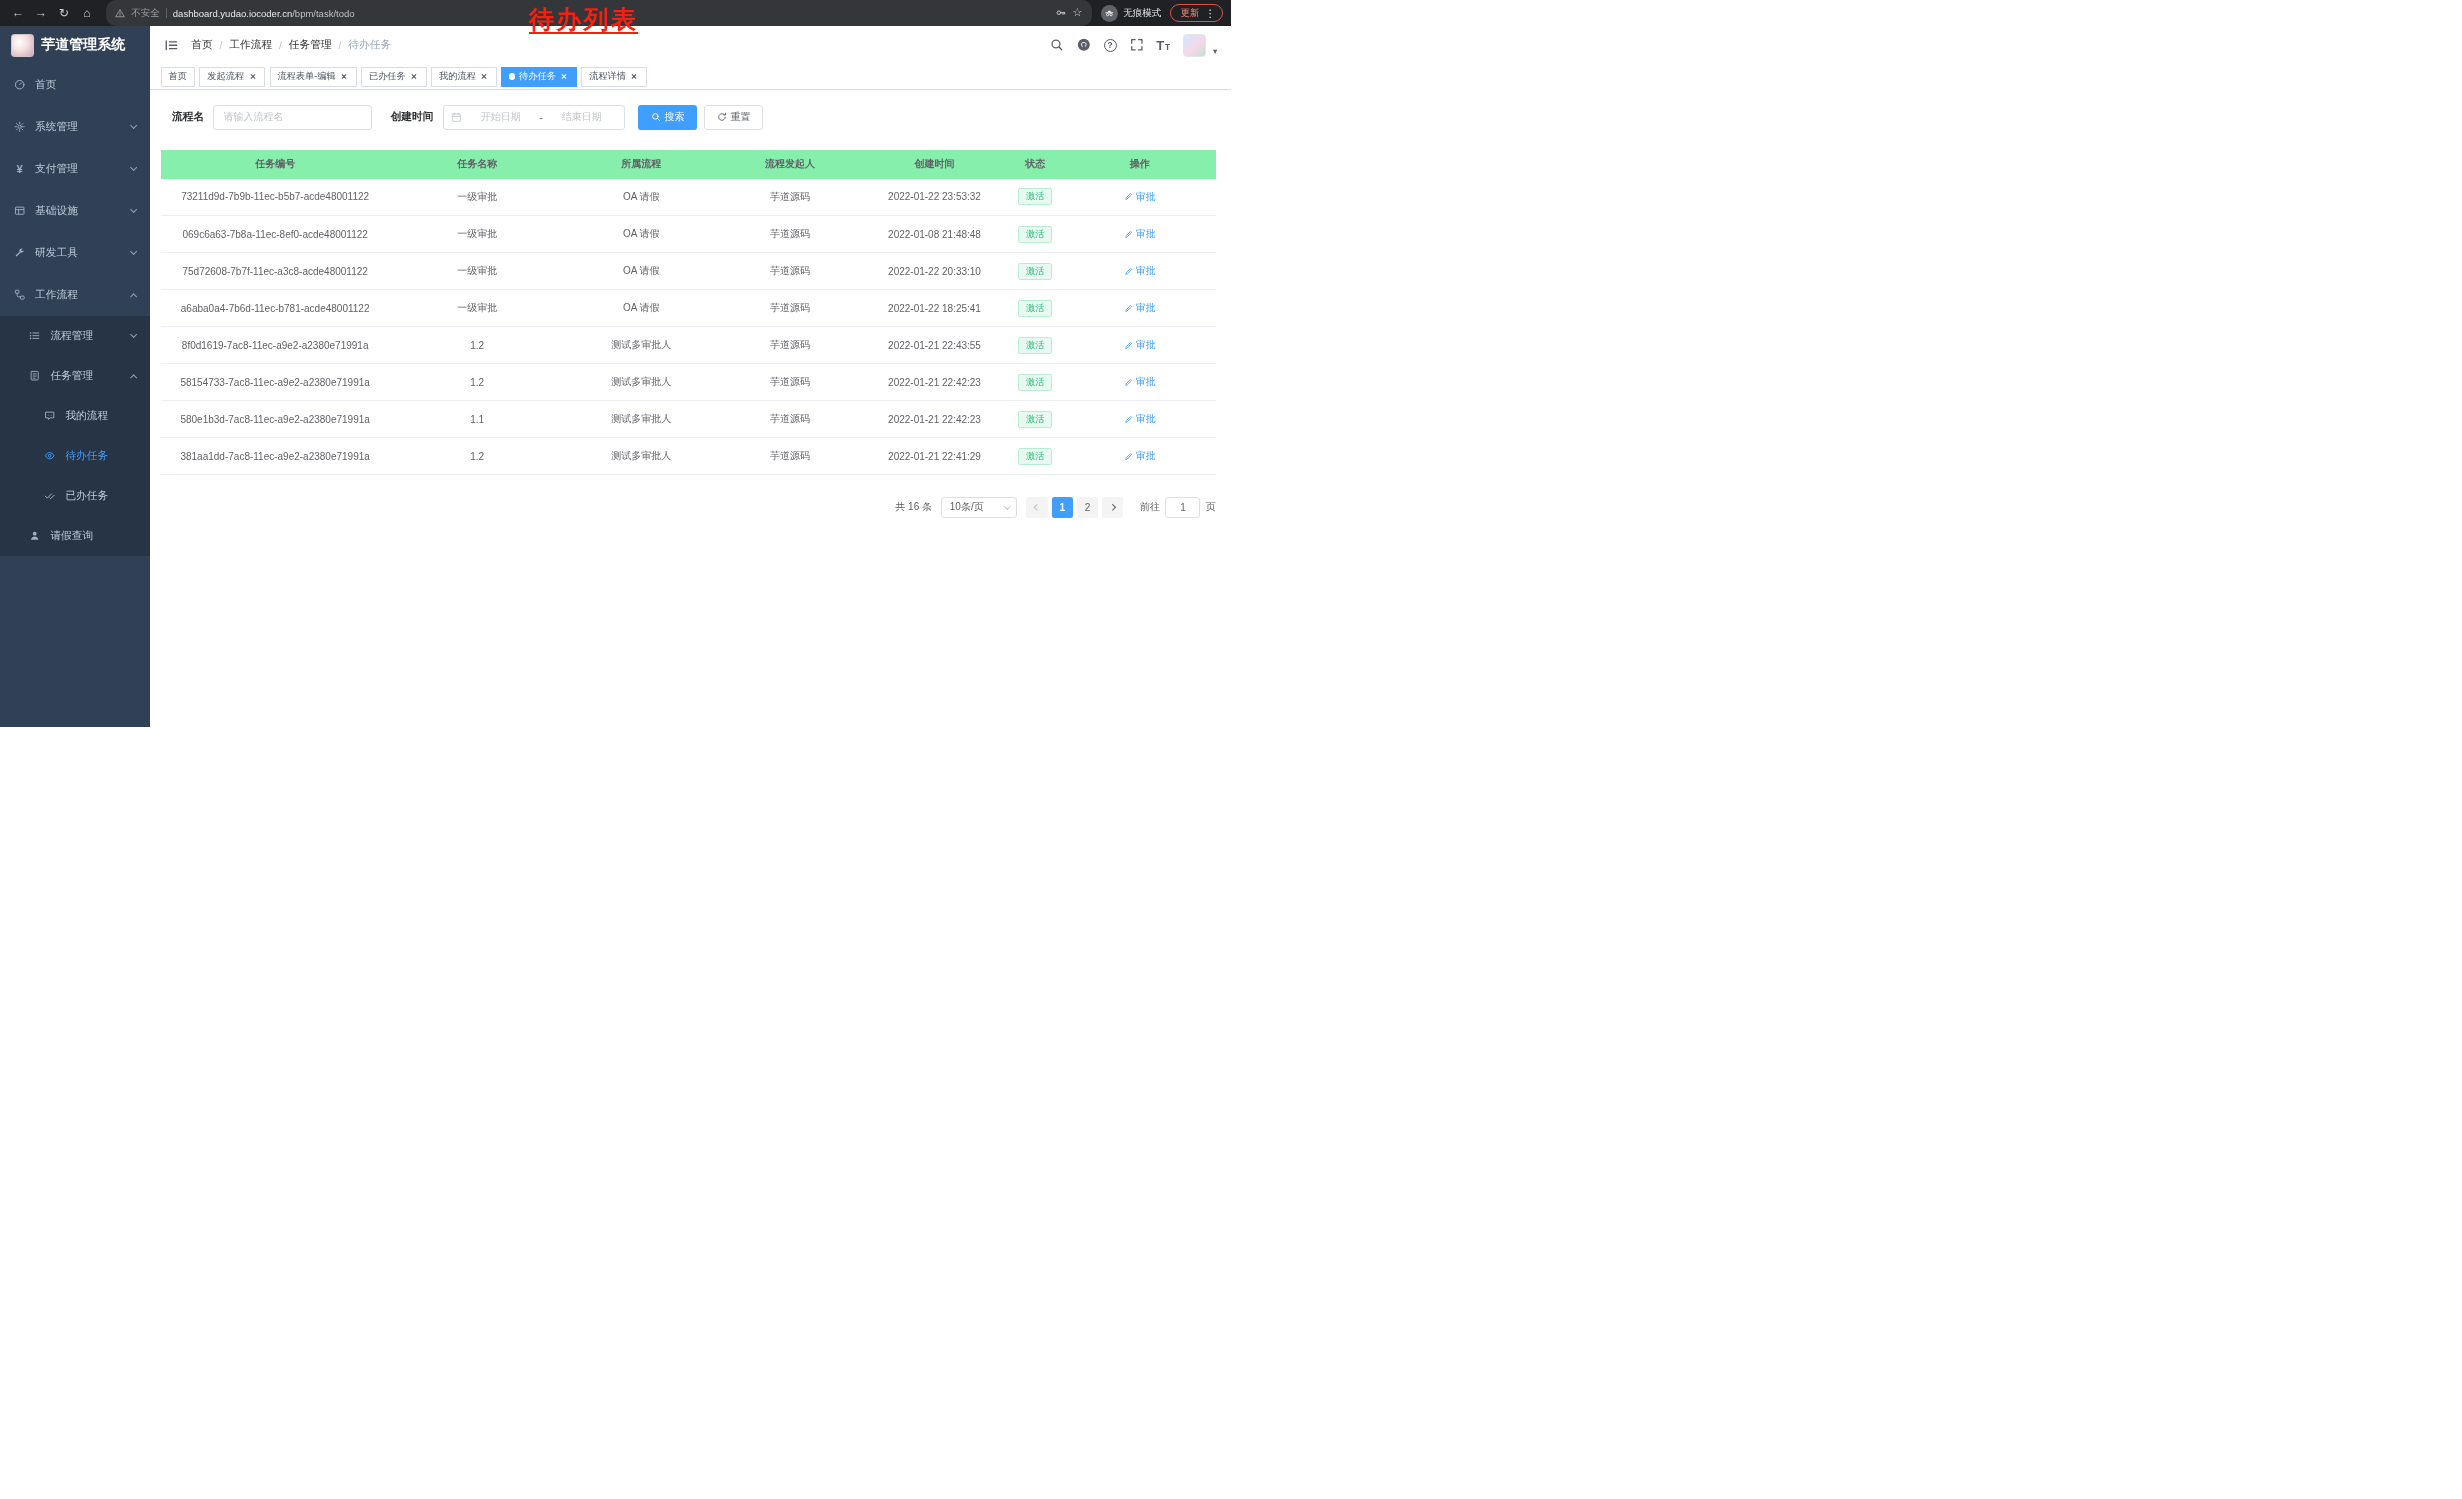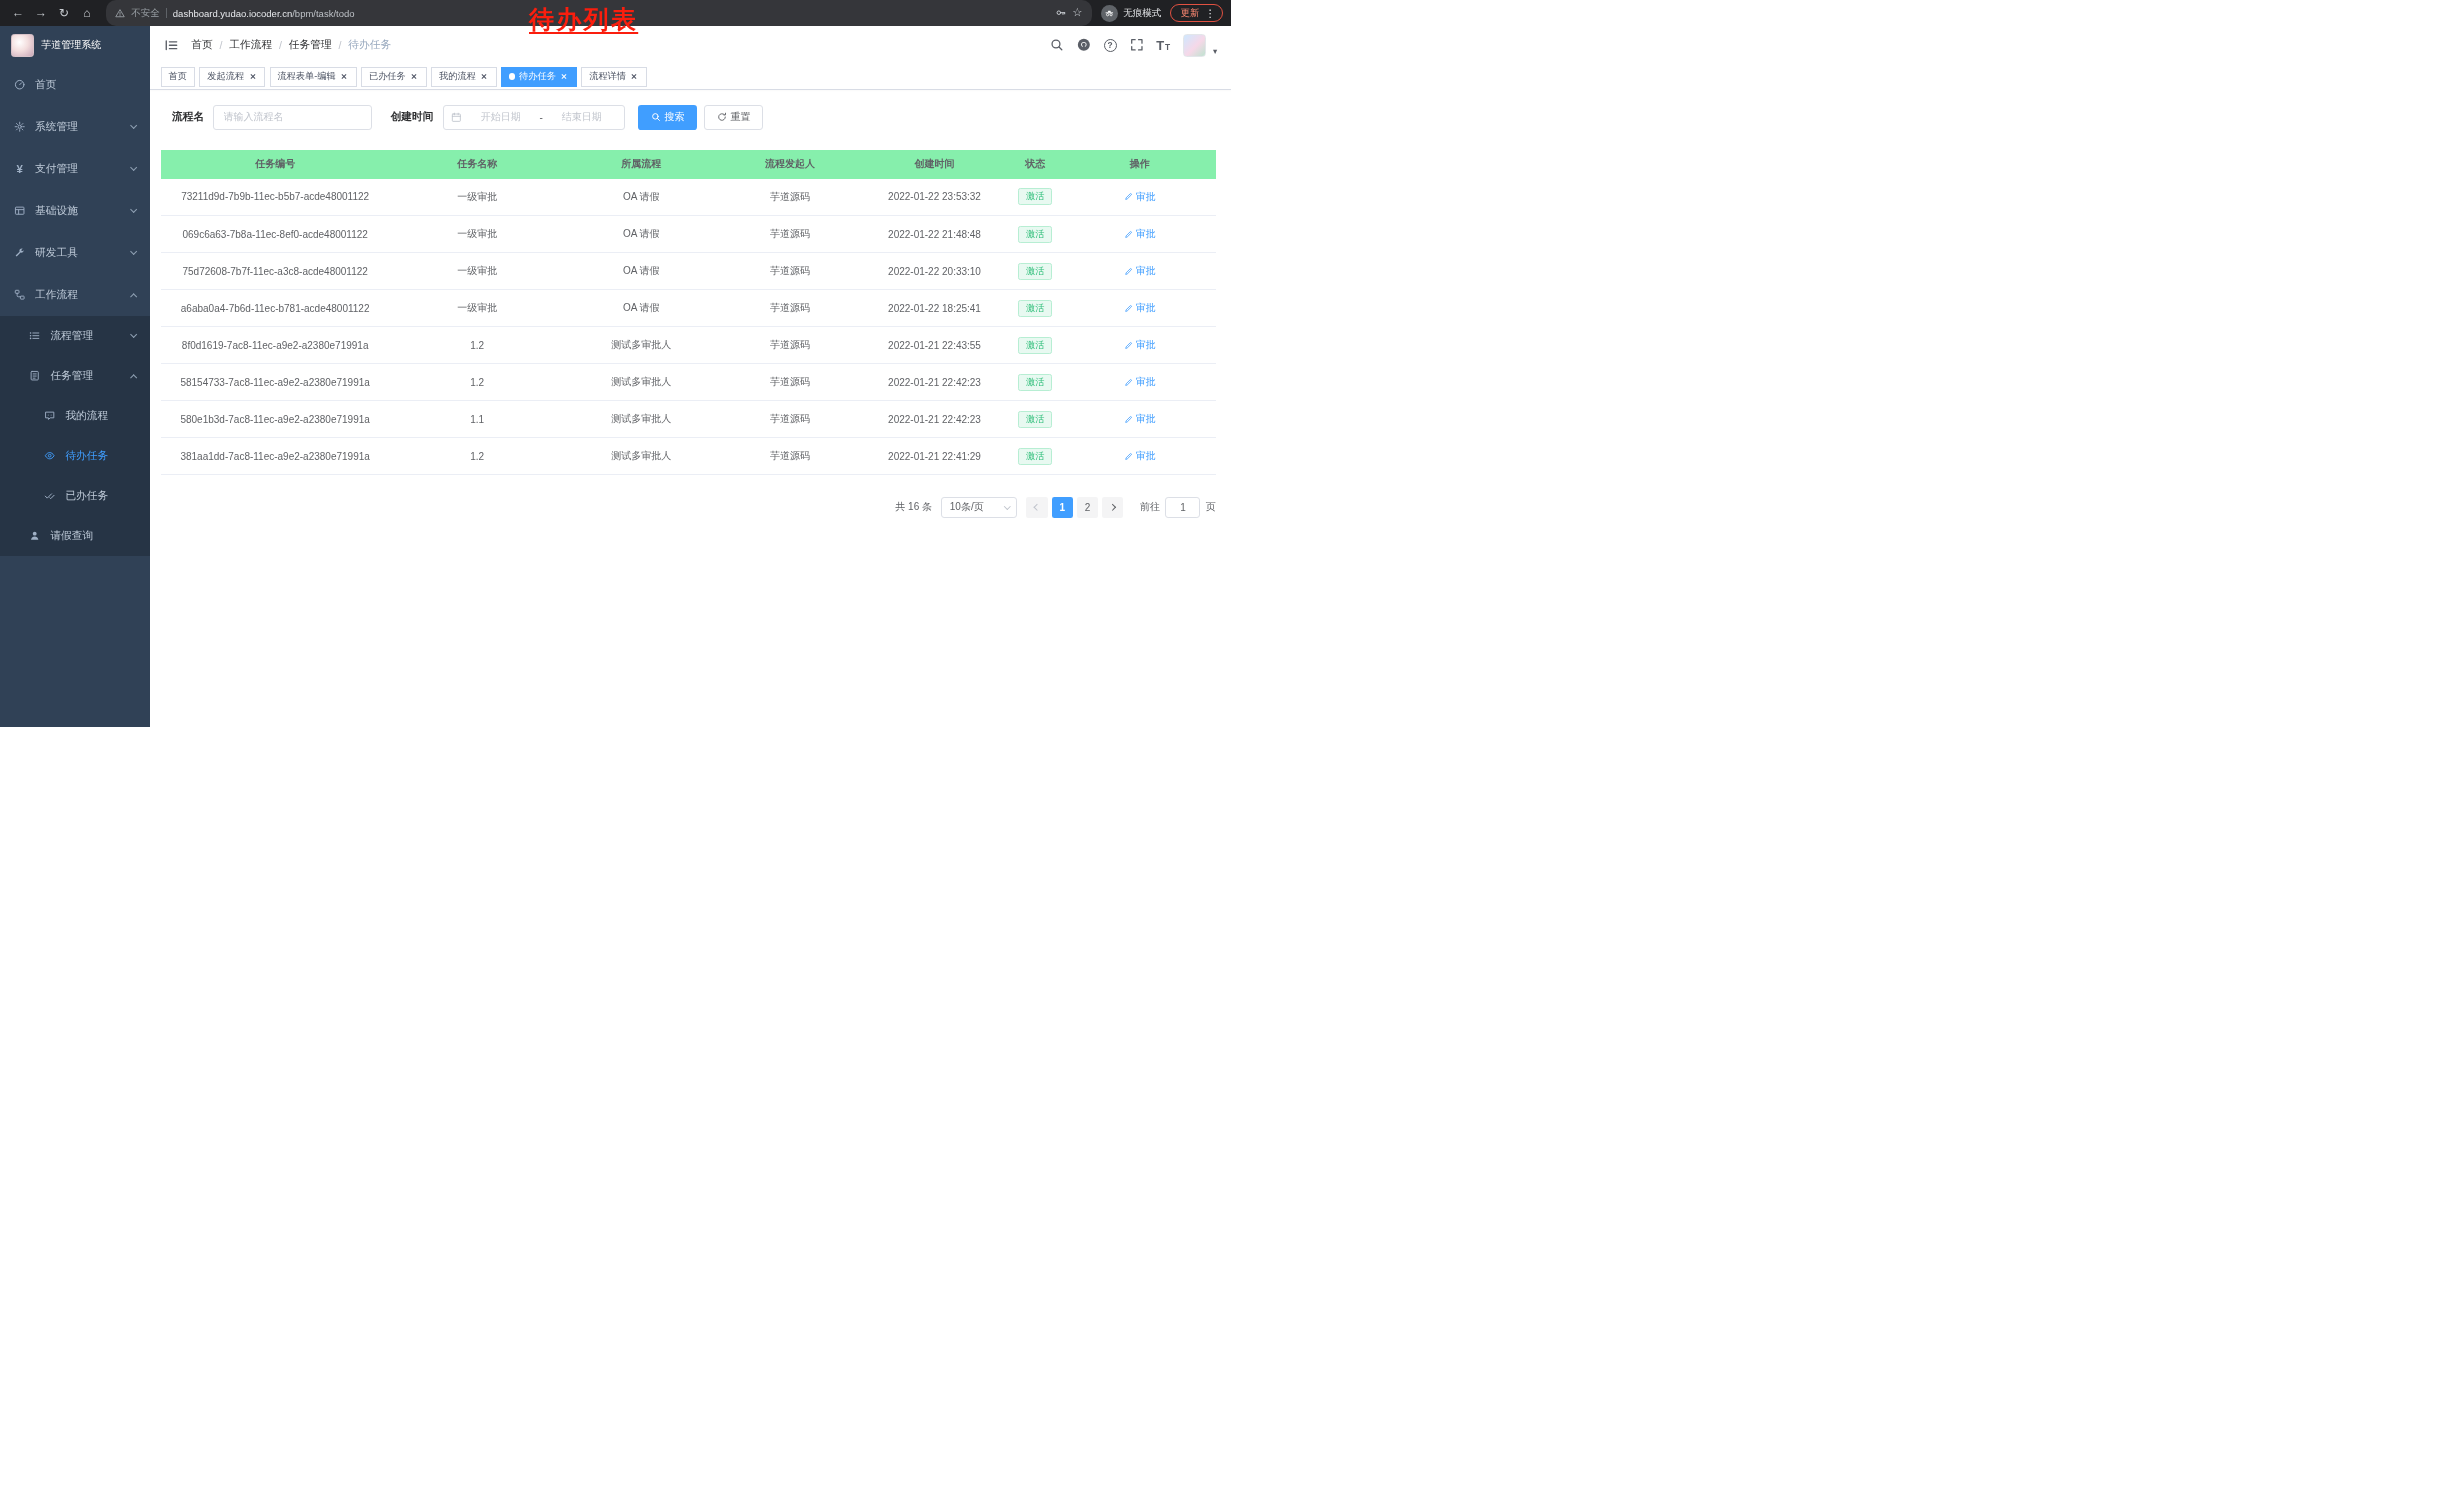--- a/index.html
+++ b/index.html
@@ -21,21 +21,21 @@
   .update-pill .dots { color:#e8eaed; font-size:10.7px; }
   .txtglyph { line-height:1; }
 
   
   .overlay-title { position:absolute; left:529px; top:3.1px; z-index:99; font-size:25px; font-weight:700; color:#fa1e0e; letter-spacing:2.3px; text-decoration:underline; text-underline-offset:3.8px; }
 
   
   .sidebar { position:absolute; left:0; top:26px; width:150px; height:701px; background:#304156; overflow:hidden; z-index:5; }
   .logo-row { height:38px; display:flex; align-items:center; gap:7.6px; padding:0 10.7px; cursor:pointer; }
   .logo-img { width:23px; height:23px; border-radius:3.1px; background:radial-gradient(circle at 35% 35%, #ffffff 0%, #f3dede 45%, #c9a7b8 100%); border:0.8px solid #d8c3c9; flex:0 0 auto; }
-  .logo-title { color:#fff; font-size:10px; font-weight:400; white-space:nowrap; }
+  .logo-title { color:#fff; font-size:14px; font-weight:700; white-space:nowrap; }
   .m-item { height:42px; display:flex; align-items:center; gap:9.2px; padding:0 13.7px; color:#bfcbd9; font-size:10.7px; cursor:pointer; white-space:nowrap; }
   .m-sub { background:#263445; }
   .m-item.l2 { height:40px; padding-left:29px; }
   .m-item.l3 { height:40px; padding-left:44px; }
   .m-item.active { color:#409eff; }
   .m-item.active .svgi { color:#409eff; }
   .svgi { width:12.2px; height:12.2px; flex:0 0 12.2px; display:inline-flex; align-items:center; justify-content:center; color:#9fb0c5; }
   .svgi svg { width:11.4px; height:11.4px; }
   .txtico { font-size:11.4px; font-weight:700; }
   .chev { margin-left:auto; width:5.3px; height:5.3px; border-right:1.1px solid #8fa0b3; border-bottom:1.1px solid #8fa0b3; transform:rotate(45deg); flex:0 0 auto; margin-top:-2.3px; }
@@ -419,21 +419,21 @@
                   <path d="M3 13l.7-2.8 7-7a1.3 1.3 0 0 1 1.9 1.9l-7 7z"></path>
                 </svg>
                 <span>审批</span>
               </a></td>
         </tr>
         <tr>
           <td>069c6a63-7b8a-11ec-8ef0-acde48001122</td>
           <td>一级审批</td>
           <td>OA 请假</td>
           <td>芋道源码</td>
-          <td>2022-01-22 21:48:48</td>
+          <td>2022-01-08 21:48:48</td>
           <td><span class="tag-success">激活</span></td>
           <td><a class="approve">
                 <svg viewBox="0 0 16 16" fill="none" stroke="currentColor" stroke-width="1.4" stroke-linejoin="round">
                   <path d="M3 13l.7-2.8 7-7a1.3 1.3 0 0 1 1.9 1.9l-7 7z"></path>
                 </svg>
                 <span>审批</span>
               </a></td>
         </tr>
         <tr>
           <td>75d72608-7b7f-11ec-a3c8-acde48001122</td>

